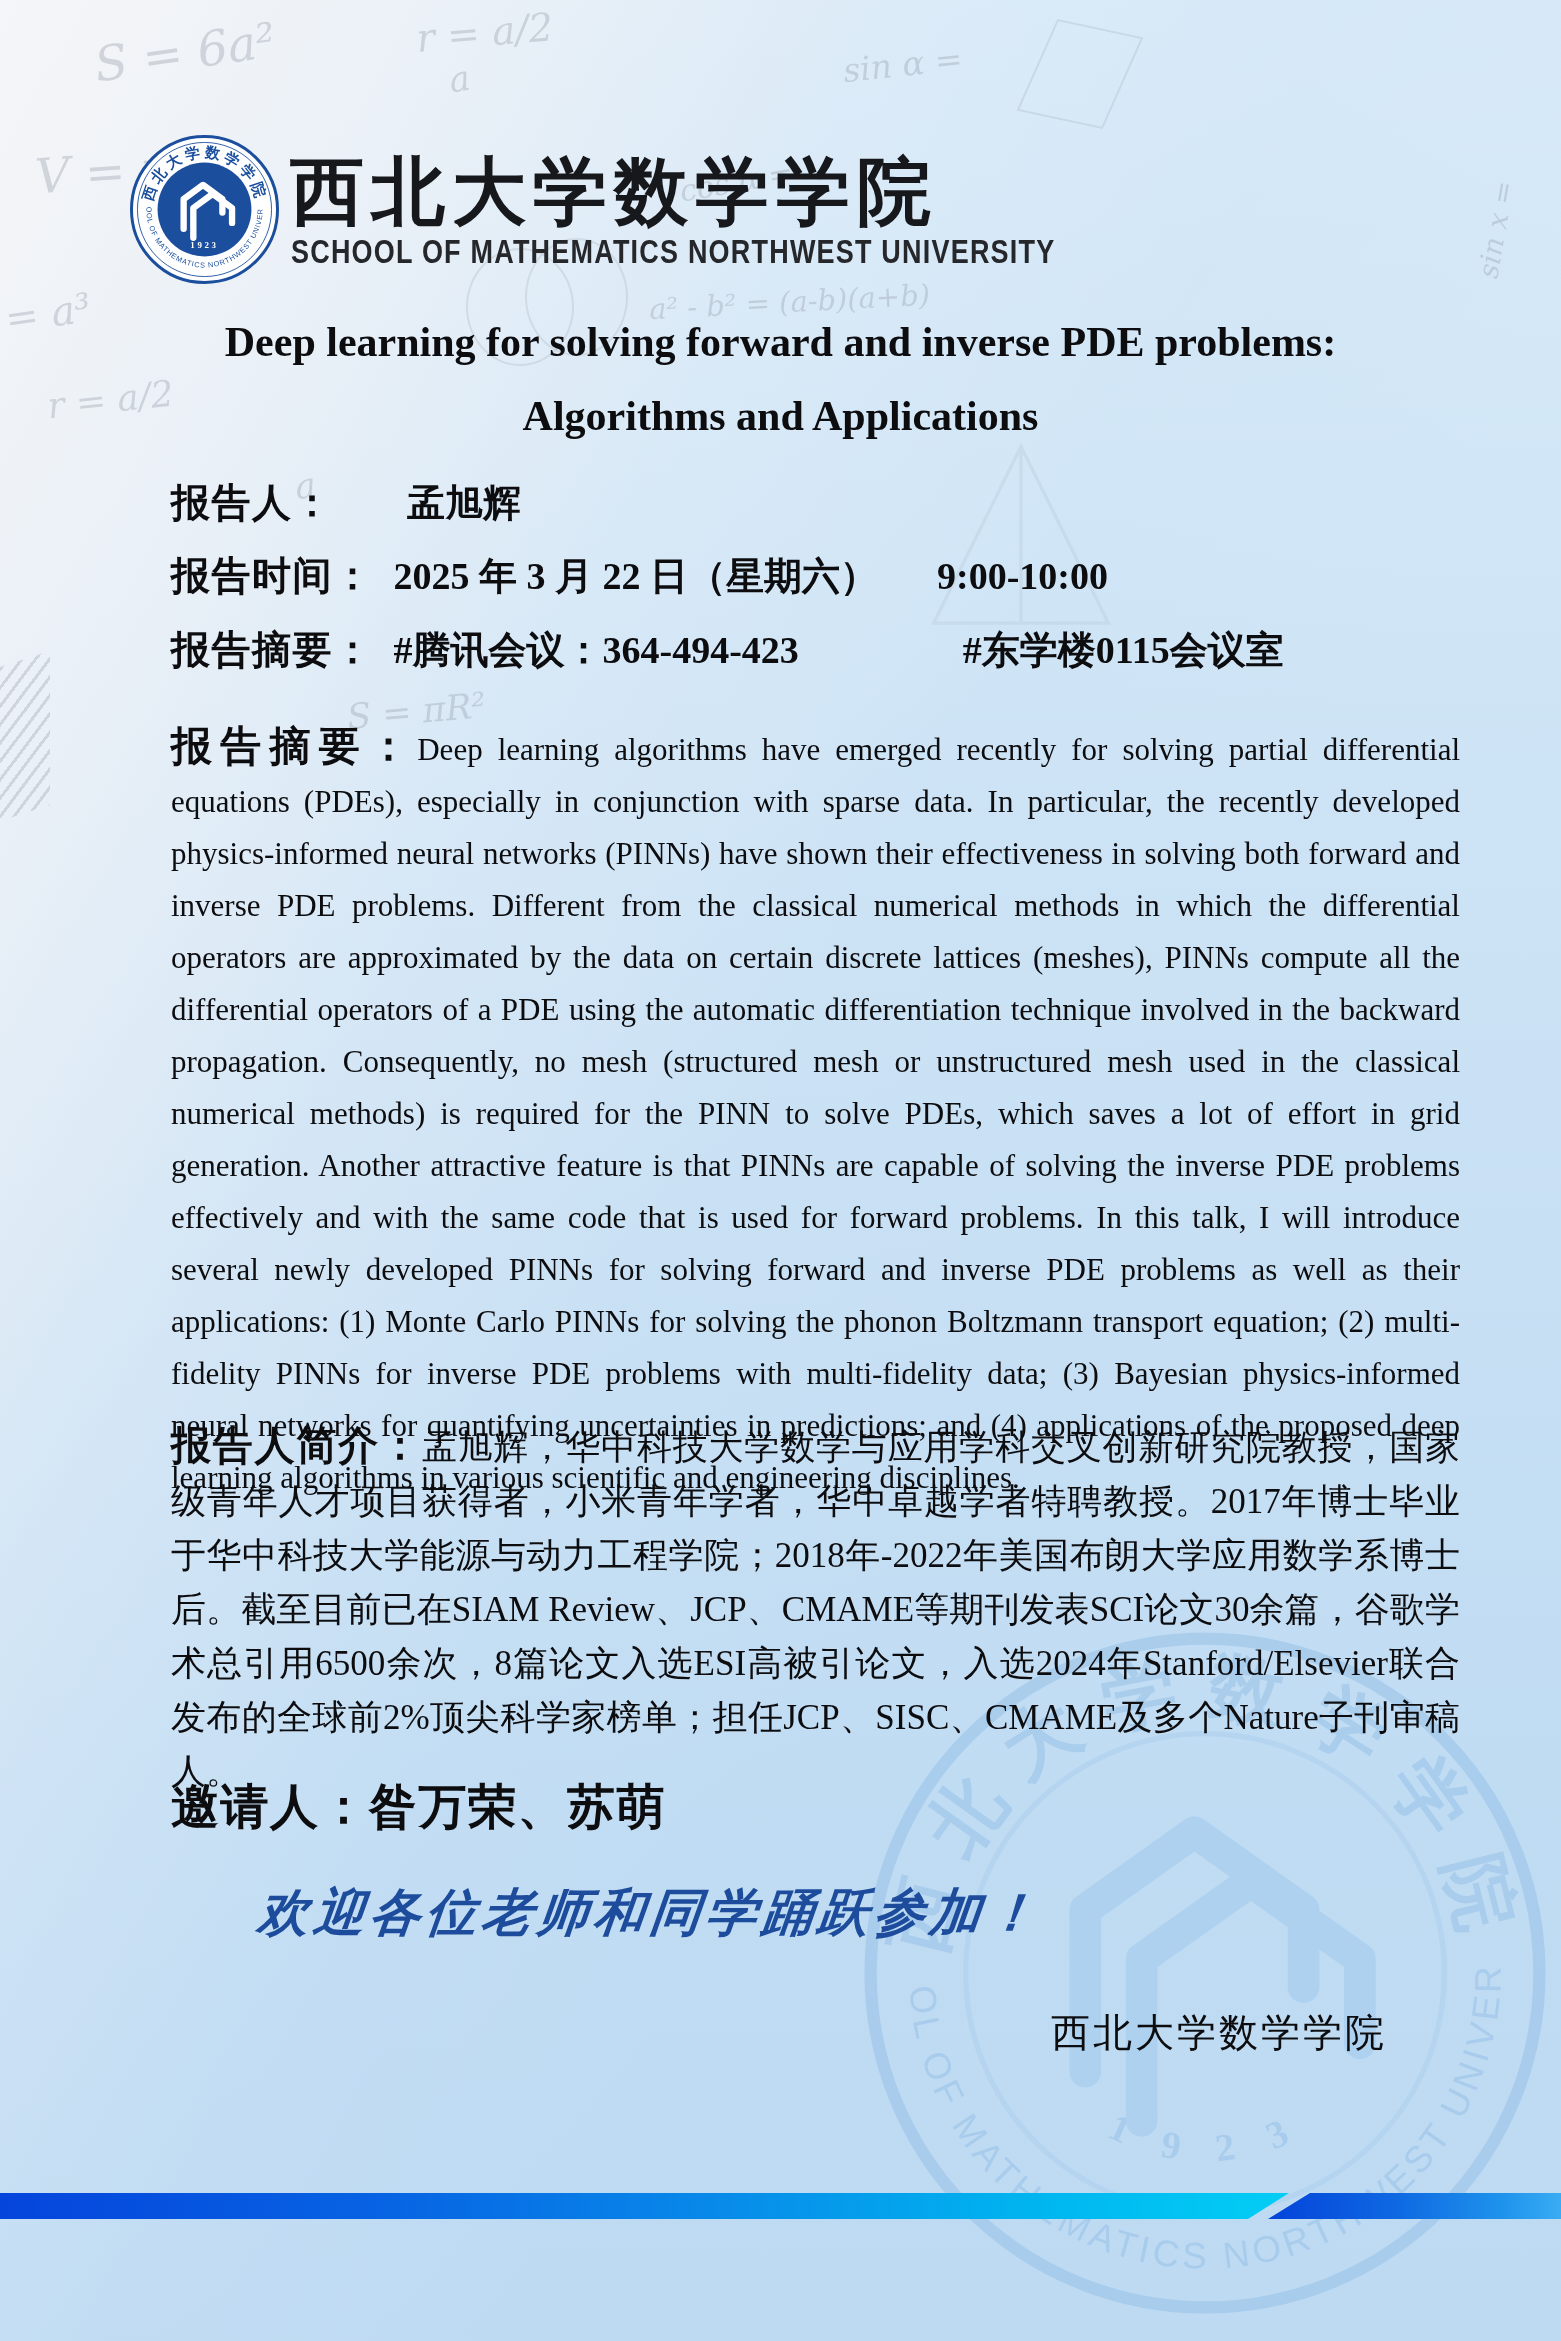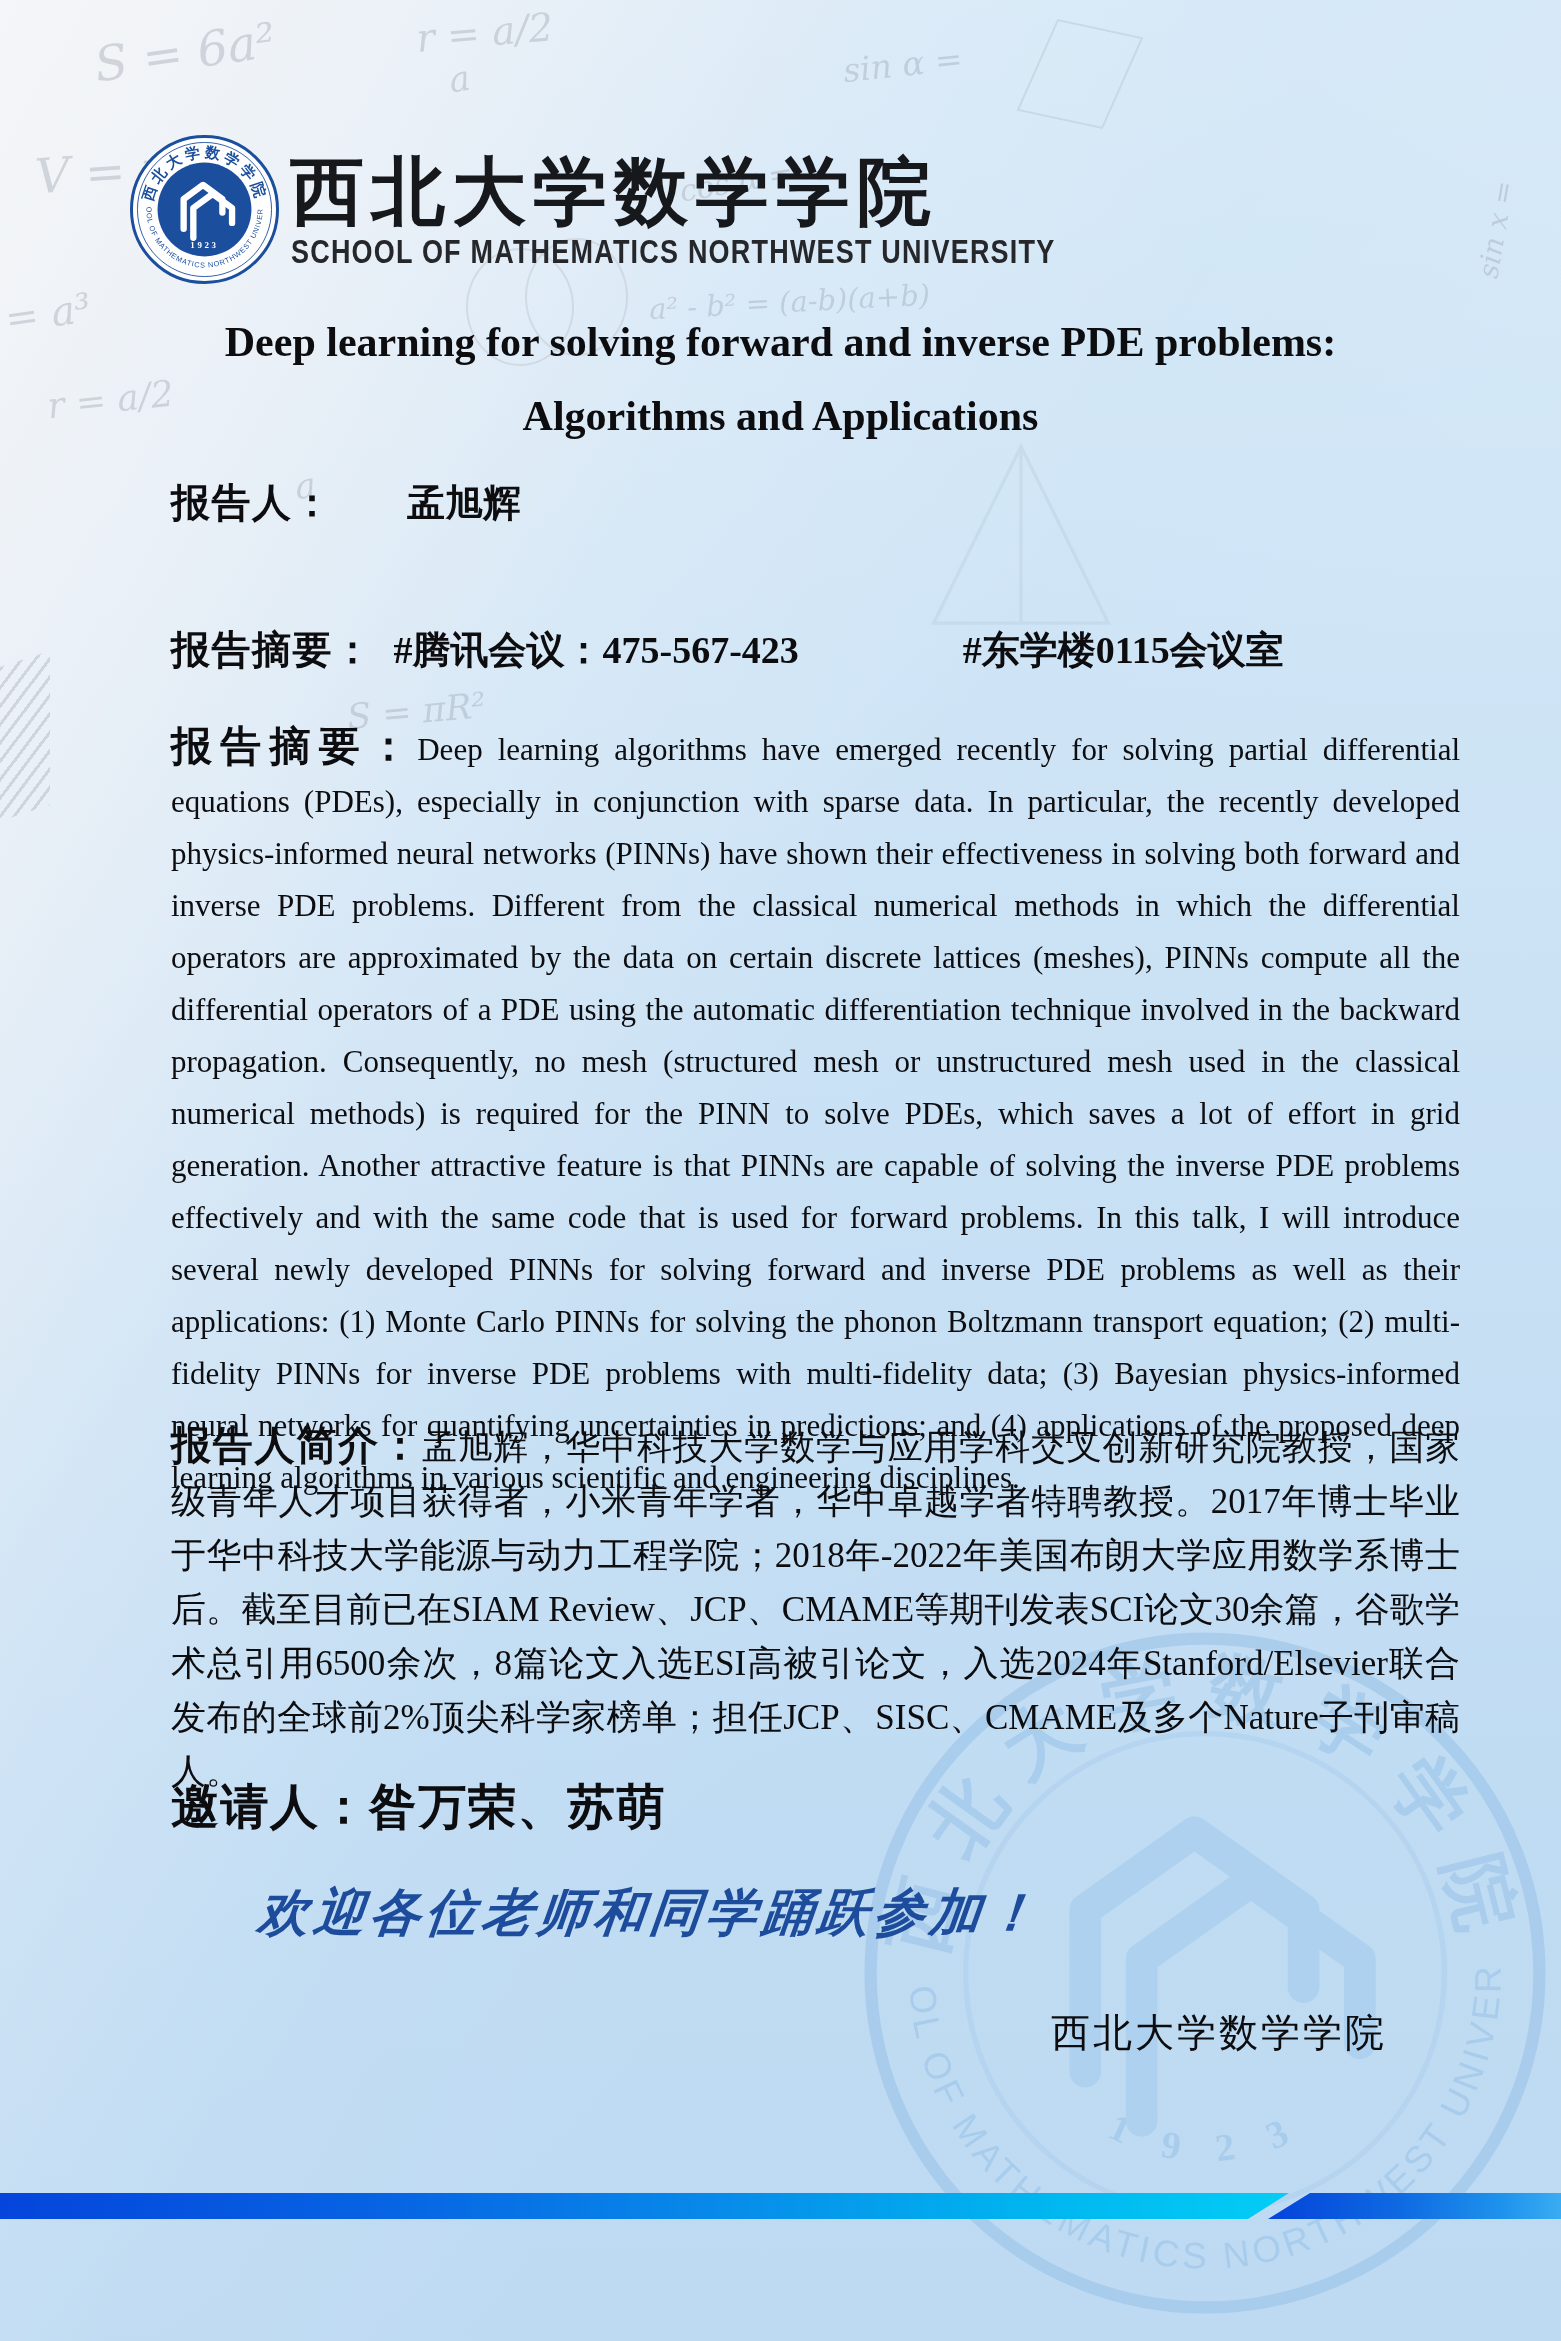--- a/index.html
+++ b/index.html
@@ -141,22 +141,25 @@
   <div class="abs" id="school-en">SCHOOL OF MATHEMATICS NORTHWEST UNIVERSITY</div>
 
   <div class="abs info-row" id="row-speaker">
     <span class="info-lbl">报告人：</span><span class="gap-md"></span><span class="info-val">孟旭辉</span>
   </div>
 
   <div class="abs" id="title">
     <div class="t1">Deep learning for solving forward and inverse PDE problems:</div>
     <div class="t2">Algorithms and Applications</div>
   </div>
+  <div class="abs info-row" id="row-time">
+    <span class="info-lbl">报告时间：</span><span class="gap-xs"></span><span class="info-val">2025 年 3 月 22 日（星期六）</span><span class="gap-sm"></span><span class="info-val">9:00-10:00</span>
+  </div>
   <div class="abs info-row" id="row-venue">
-    <span class="info-lbl">报告摘要：</span><span class="gap-xs"></span><span class="info-val">#腾讯会议：475-567-423</span><span class="gap-lg"></span><span class="info-val">#东学楼0115会议室</span>
+    <span class="info-lbl">报告摘要：</span><span class="gap-xs"></span><span class="info-val">#腾讯会议：364-494-423</span><span class="gap-lg"></span><span class="info-val">#东学楼0115会议室</span>
   </div>
 
   <div class="abs para" id="abstract">
     <span class="para-lbl">报告摘要：</span><span>Deep learning algorithms have emerged recently for solving partial differential equations (PDEs), especially in conjunction with sparse data. In particular, the recently developed physics-informed neural networks (PINNs) have shown their effectiveness in solving both forward and inverse PDE problems. Different from the classical numerical methods in which the differential operators are approximated by the data on certain discrete lattices (meshes), PINNs compute all the differential operators of a PDE using the automatic differentiation technique involved in the backward propagation. Consequently, no mesh (structured mesh or unstructured mesh used in the classical numerical methods) is required for the PINN to solve PDEs, which saves a lot of effort in grid generation. Another attractive feature is that PINNs are capable of solving the inverse PDE problems effectively and with the same code that is used for forward problems. In this talk, I will introduce several newly developed PINNs for solving forward and inverse PDE problems as well as their applications: (1) Monte Carlo PINNs for solving the phonon Boltzmann transport equation; (2) multi-fidelity PINNs for inverse PDE problems with multi-fidelity data; (3) Bayesian physics-informed neural networks for quantifying uncertainties in predictions; and (4) applications of the proposed deep learning algorithms in various scientific and engineering disciplines.</span>
   </div>
 
   <div class="abs para" id="bio">
     <span class="para-lbl">报告人简介：</span><span>孟旭辉，华中科技大学数学与应用学科交叉创新研究院教授，国家级青年人才项目获得者，小米青年学者，华中卓越学者特聘教授。2017年博士毕业于华中科技大学能源与动力工程学院；2018年-2022年美国布朗大学应用数学系博士后。截至目前已在SIAM Review、JCP、CMAME等期刊发表SCI论文30余篇，谷歌学术总引用6500余次，8篇论文入选ESI高被引论文，入选2024年Stanford/Elsevier联合发布的全球前2%顶尖科学家榜单；担任JCP、SISC、CMAME及多个Nature子刊审稿人。</span>
   </div>
 

